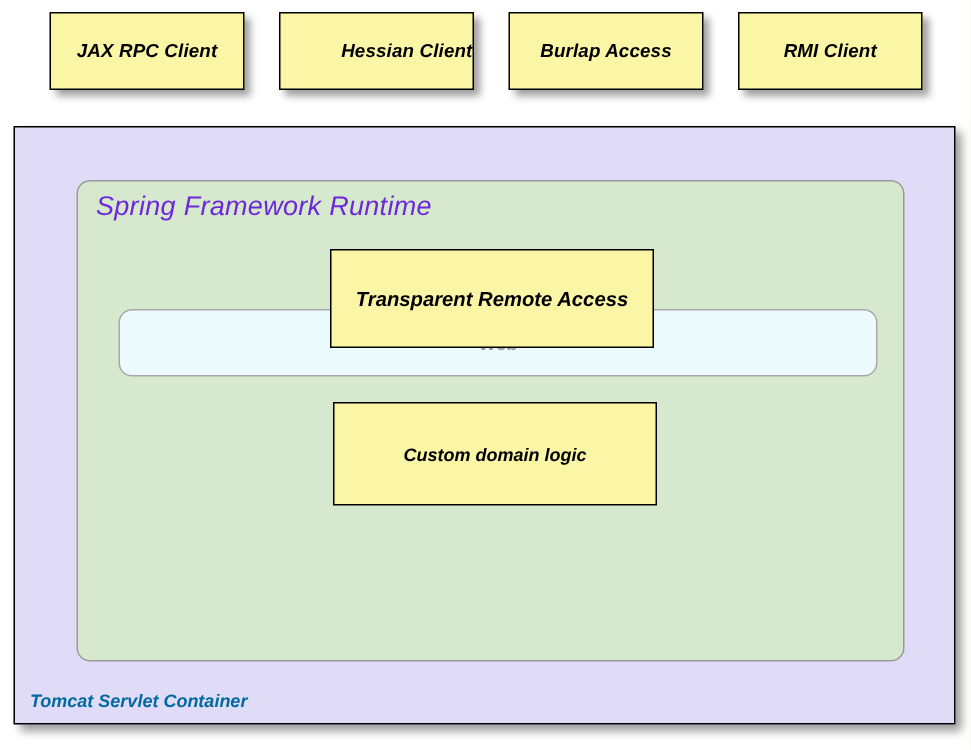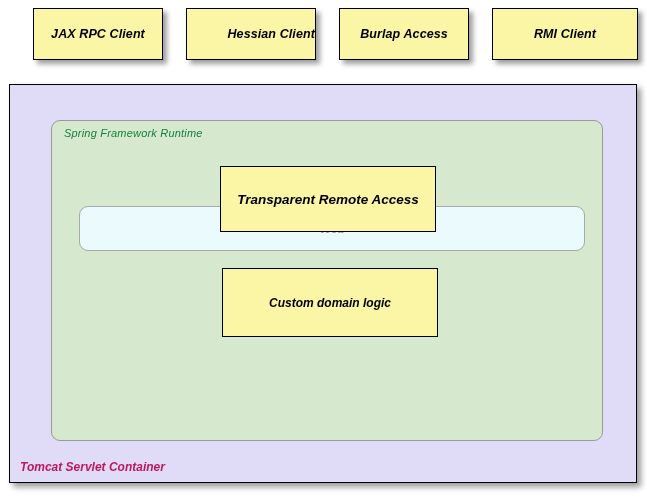--- a/index.html
+++ b/index.html
@@ -69,21 +69,21 @@
     box-shadow: 4px 4px 6px rgba(0,0,0,0.40);
     z-index: 5;
   }
   #tomcat-label {
     position: absolute;
     left: 10px;
     bottom: 8px;
     font-style: italic;
     font-weight: bold;
     font-size: 12px;
-    color: #be185d;
+    color: #0369a1;
     z-index: 12;
   }
 
   
   #spring-runtime {
     position: absolute;
     left: 51px;
     top: 120px;
     width: 552px;
     height: 321px;
@@ -91,22 +91,22 @@
     background: #d6e9ce;
     border: 1.2px solid #9a9a9a;
     border-radius: 9px;
     z-index: 10;
   }
   #spring-runtime-label {
     position: absolute;
     left: 12px;
     top: 6px;
     font-style: italic;
-    font-size: 11px;
-    color: #15803d;
+    font-size: 18px;
+    color: #6d28d9;
     font-weight: normal;
     letter-spacing: 0.2px;
   }
 
   
   #web-band {
     position: absolute;
     left: 79px;
     top: 206px;
     width: 506px;
@@ -210,21 +210,21 @@
   <div id="client-row">
     <div class="box client-box" style="left:33px; top:8px; width:130px; height:52px;">
       <span>JAX RPC Client</span>
     </div>
     <div class="box client-box" style="left:186px; top:8px; width:130px; height:52px;justify-content:flex-end;">
       <span>Hessian Client</span>
     </div>
     <div class="box client-box" style="left:339px; top:8px; width:130px; height:52px;">
       <span>Burlap Access</span>
     </div>
-    <div class="box client-box" style="left:492px; top:8px; width:146px; height:52px;">
+    <div class="box client-box" style="left:492px; top:8px; width:123px; height:52px;">
       <span>RMI Client</span>
     </div>
   </div>
 
   <div id="tomcat-container">
     <div id="tomcat-label">Tomcat Servlet Container</div>
   </div>
 
   <div id="spring-runtime">
     <div id="spring-runtime-label">Spring Framework Runtime</div>

